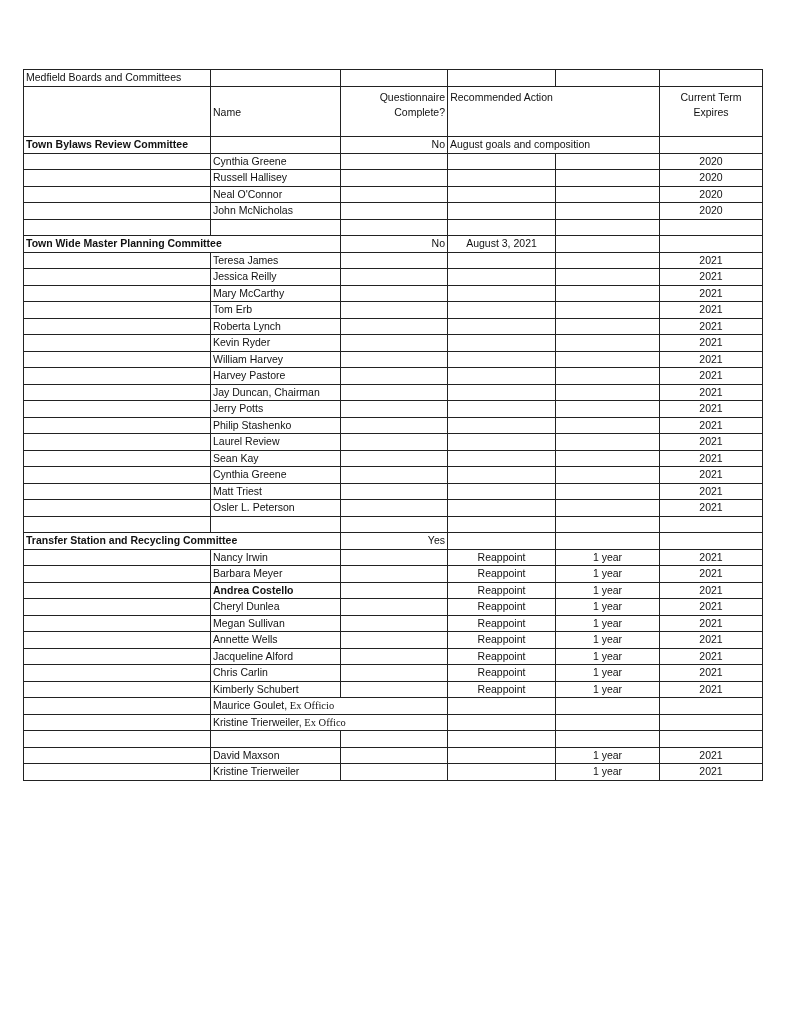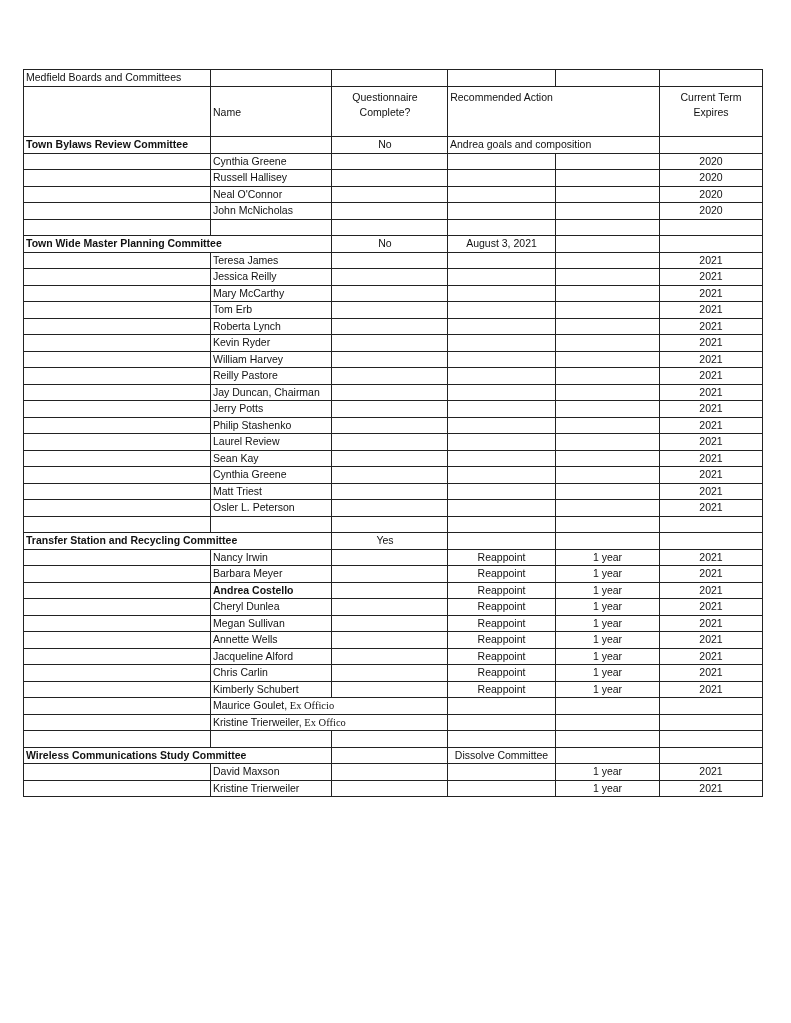--- a/index.html
+++ b/index.html
@@ -7,21 +7,21 @@
          font-family: "Liberation Sans", sans-serif; color: #111; }
   #sheet { position: absolute; left: 23px; top: 69px; width: 740px; }
   .row { position: relative; height: 16.5px; border-bottom: 1px solid #222; box-sizing: border-box; }
   .row.hdr { height: 50px; }
   .row.title { height: 18px; }
   .cell { position: absolute; top: 0; bottom: 0; box-sizing: border-box;
           border-left: 1.5px solid #222; font-size: 10.5px; line-height: 15.5px;
           padding: 0 2px; white-space: nowrap; overflow: visible; }
   .c0 { left: 0; width: 187px; }
   .c1 { left: 187px; width: 130px; }
-  .c2 { left: 308px; width: 107px; text-align: center; }
+  .c2 { left: 317px; width: 107px; text-align: right; }
   .c3 { left: 424px; width: 108px; text-align: center; }
   .c4 { left: 532px; width: 104px; text-align: center; }
   .c5 { left: 636px; width: 104px; text-align: center; border-right: 1.5px solid #222; }
   .c3.left { text-align: left; }
   .bold { font-weight: bold; }
   .hdr .cell { line-height: 15px; }
   .hdr .c1 { padding-top: 18px; }
   .hdr .c2, .hdr .c3, .hdr .c5 { padding-top: 3px; white-space: normal; }
   .hdr .c4 { padding-top: 18px; }
   .ital { font-family: "Liberation Serif", serif; }
@@ -45,21 +45,21 @@
     <div class="cell c1">Name</div>
     <div class="cell c2">Questionnaire Complete?</div>
     <div class="cell c3">Recommended Action</div>
     <div class="cell c5">Current Term Expires</div>
   </div>
   <div id="body-rows">
       <div class="row">
         <div class="cell c0 bold" style="z-index: 2;">Town Bylaws Review Committee</div>
         <div class="cell c1"></div>
         <div class="cell c2">No</div>
-        <div class="cell c3 left" style="z-index: 2;">Andrea goals and composition</div>
+        <div class="cell c3 left" style="z-index: 2;">August goals and composition</div>
         <div class="cell c4 noborder-left"></div>
         <div class="cell c5"></div>
       </div>
       <div class="row">
         <div class="cell c0"></div>
         <div class="cell c1" style="z-index: 2;">Cynthia Greene</div>
         <div class="cell c2"></div>
         <div class="cell c3"></div>
         <div class="cell c4"></div>
         <div class="cell c5">2020</div>
@@ -155,21 +155,21 @@
       <div class="row">
         <div class="cell c0"></div>
         <div class="cell c1" style="z-index: 2;">William Harvey</div>
         <div class="cell c2"></div>
         <div class="cell c3"></div>
         <div class="cell c4"></div>
         <div class="cell c5">2021</div>
       </div>
       <div class="row">
         <div class="cell c0"></div>
-        <div class="cell c1" style="z-index: 2;">Reilly Pastore</div>
+        <div class="cell c1" style="z-index: 2;">Harvey Pastore</div>
         <div class="cell c2"></div>
         <div class="cell c3"></div>
         <div class="cell c4"></div>
         <div class="cell c5">2021</div>
       </div>
       <div class="row">
         <div class="cell c0"></div>
         <div class="cell c1" style="z-index: 2;">Jay Duncan, Chairman</div>
         <div class="cell c2"></div>
         <div class="cell c3"></div>
@@ -338,28 +338,20 @@
       </div>
       <div class="row">
         <div class="cell c0"></div>
         <div class="cell c1"></div>
         <div class="cell c2"></div>
         <div class="cell c3"></div>
         <div class="cell c4"></div>
         <div class="cell c5"></div>
       </div>
       <div class="row">
-        <div class="cell c0 bold" style="z-index: 2;">Wireless Communications Study Committee</div>
-        <div class="cell c1 noborder-left"></div>
-        <div class="cell c2"></div>
-        <div class="cell c3" style="z-index: 2;">Dissolve Committee</div>
-        <div class="cell c4"></div>
-        <div class="cell c5"></div>
-      </div>
-      <div class="row">
         <div class="cell c0"></div>
         <div class="cell c1" style="z-index: 2;">David Maxson</div>
         <div class="cell c2"></div>
         <div class="cell c3"></div>
         <div class="cell c4">1 year</div>
         <div class="cell c5">2021</div>
       </div>
       <div class="row">
         <div class="cell c0"></div>
         <div class="cell c1" style="z-index: 2;">Kristine Trierweiler</div>

